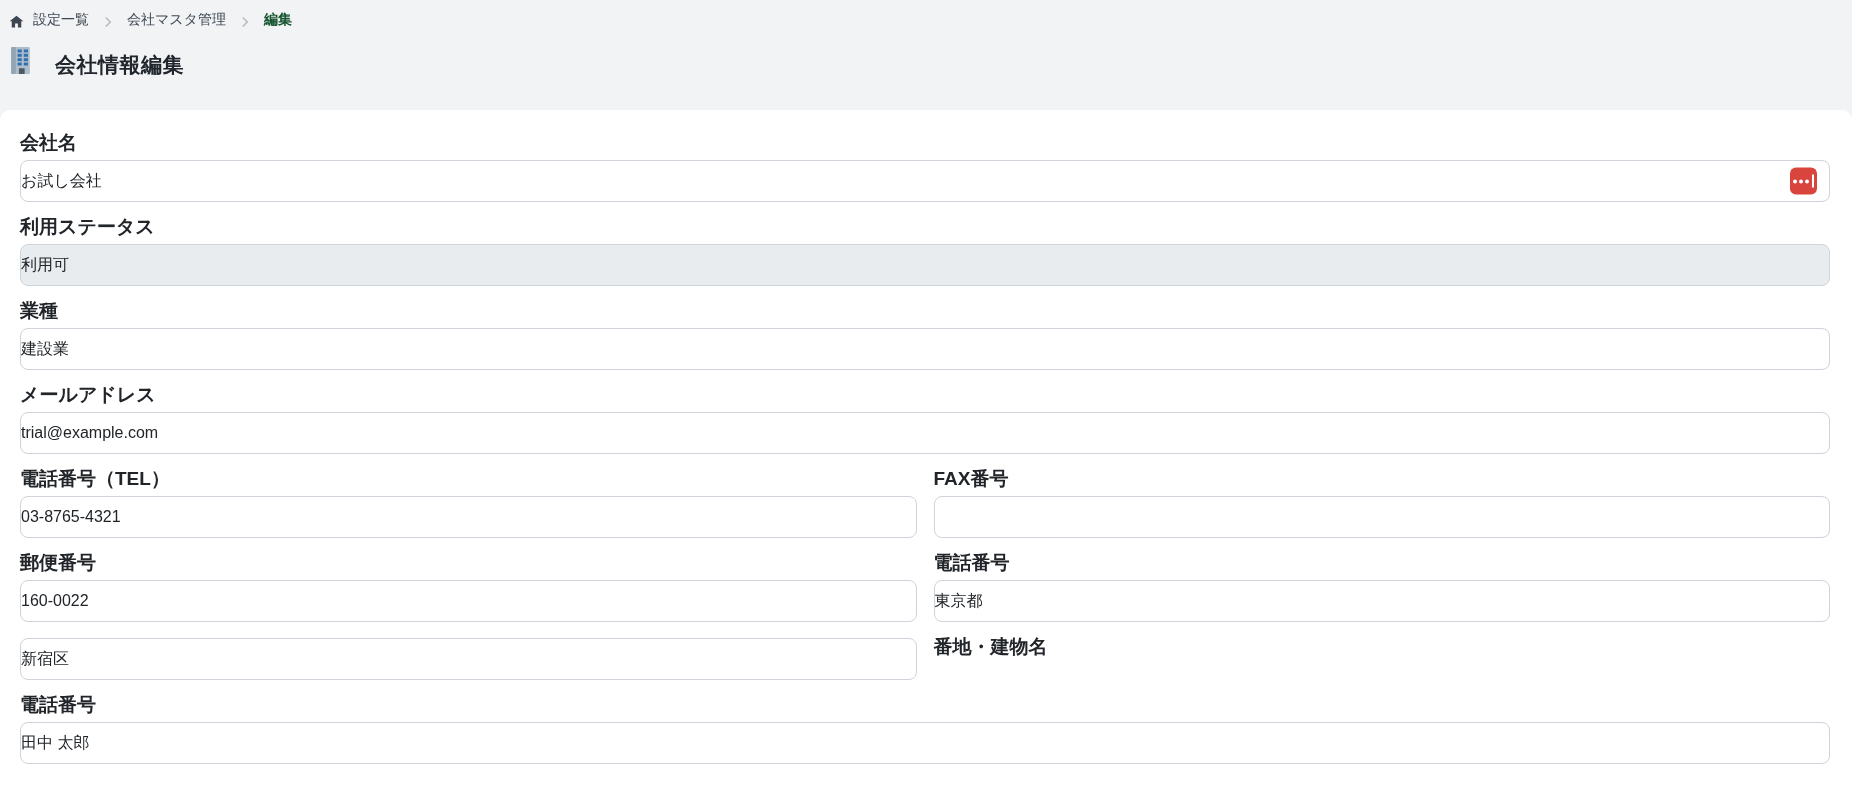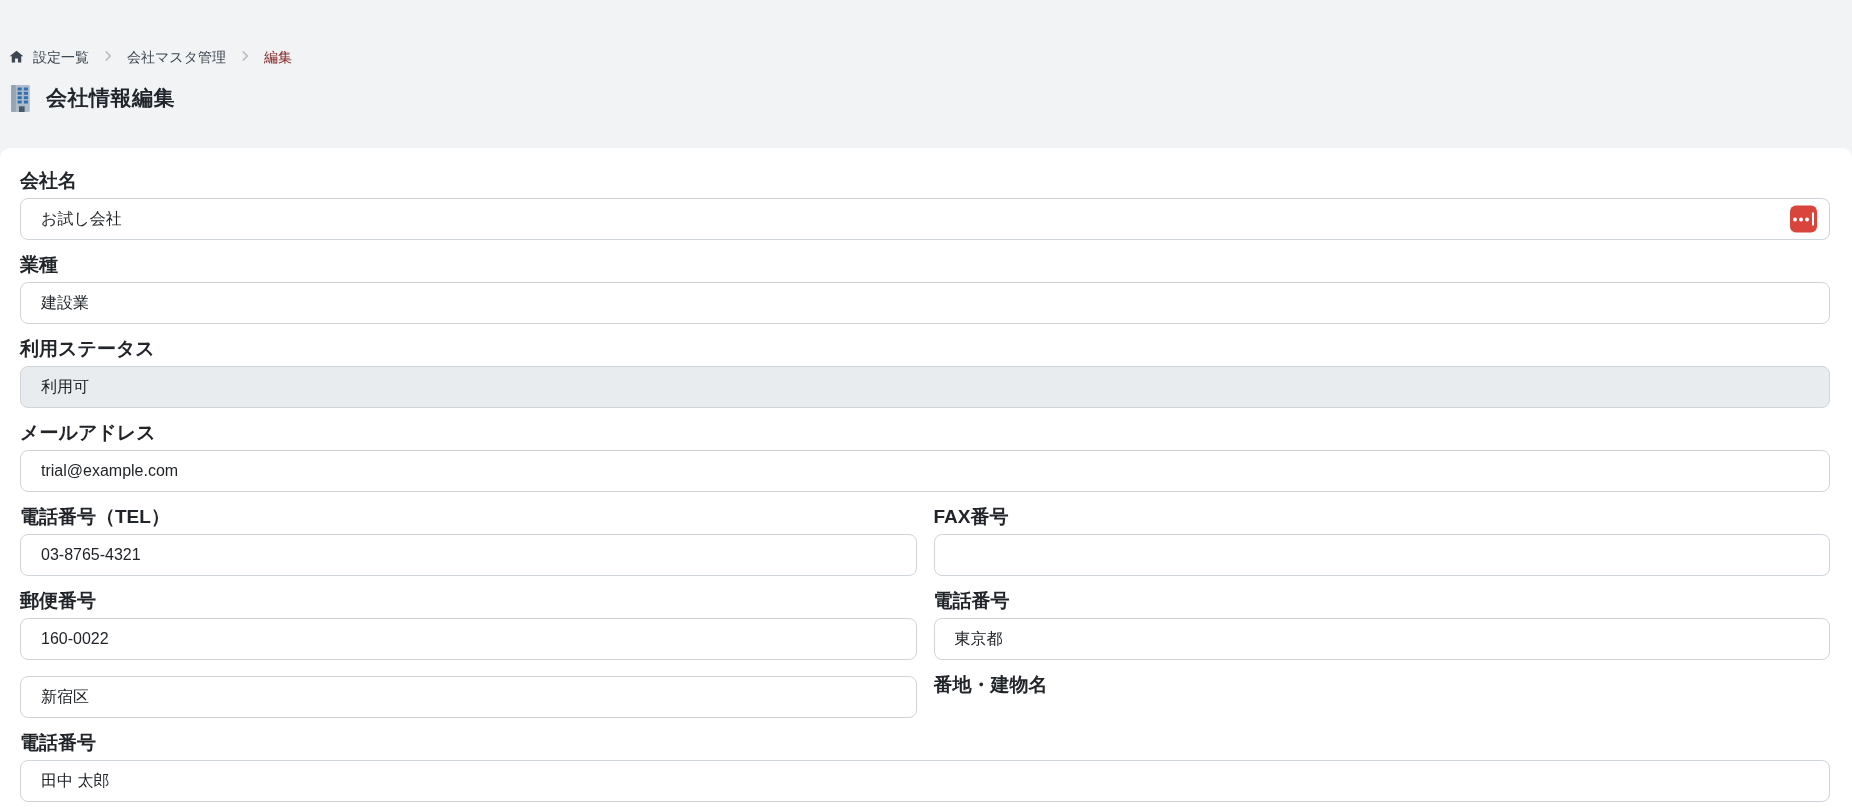--- a/index.html
+++ b/index.html
@@ -7,34 +7,33 @@
   body {
     width: 1852px; height: 809px;
     background: #f1f3f4;
     font-family: "Liberation Sans", "DejaVu Sans", sans-serif;
     color: #212529;
     overflow: hidden;
   }
 
   
   .breadcrumb {
-    display: flex; align-items: flex-start;
+    display: flex; align-items: flex-end;
     padding: 11px 0 0 9px;
     font-size: 14px;
     gap: 12px;
-    margin-top: 38px;
   }
   .breadcrumb .home-ic { display: inline-flex; margin-right: -3px; }
   .crumb-link { color: #3d4752; font-weight: 500; text-decoration: none; cursor: pointer; }
-  .crumb-current { color: #7f1d1d; font-weight: 400; }
+  .crumb-current { color: #14532d; font-weight: 700; }
   .crumb-sep { display: inline-flex; align-items: center; color: #b3bac1; }
 
   
   .page-header {
-    display: flex; align-items: flex-start; gap: 13px;
+    display: flex; align-items: flex-end; gap: 22px;
     margin: 17px 0 0 8px;
   }
   .page-title {
     font-size: 21px; font-weight: 700; color: #20262c;
     margin: 0; letter-spacing: 0.5px;
   }
 
   
   .card {
     margin-top: 31px;
@@ -56,21 +55,21 @@
     font-size: 19px;
     font-weight: 600;
     color: #212529;
     line-height: 18px;
     margin-bottom: 8px;
   }
   .text-input {
     display: block;
     width: 100%;
     height: 42px;
-    padding: 0 20px;
+    padding: 0 0;
     font-family: "Liberation Sans", "DejaVu Sans", sans-serif;
     font-size: 16px;
     color: #212529;
     background: #ffffff;
     border: 1px solid #ced4da;
     border-radius: 8px;
     outline: none;
   }
   .text-input:disabled {
     background: #e9ecef;
@@ -152,30 +151,30 @@
       <span class="pm-icon">
         <span class="dot"></span>
           <span class="dot"></span>
           <span class="dot"></span>
           <span class="caret"></span>
       </span>
     </div>
   </div>
 
   <div class="form-row">
+    <label class="field-label">利用ステータス</label>
+    <input type="text" class="text-input" disabled="" value="利用可" style="">
+  </div>
+
+  <div class="form-row">
     <label class="field-label">業種</label>
     <input type="text" class="text-input" value="建設業" style="">
   </div>
 
   <div class="form-row">
-    <label class="field-label">利用ステータス</label>
-    <input type="text" class="text-input" disabled="" value="利用可" style="">
-  </div>
-
-  <div class="form-row">
     <label class="field-label">メールアドレス</label>
     <input type="text" class="text-input" value="trial@example.com" style="">
   </div>
 
   <div class="form-row two-col">
     <div>
       <label class="field-label">電話番号（TEL）</label>
       <input type="text" class="text-input" value="03-8765-4321" style="">
     </div>
     <div>

